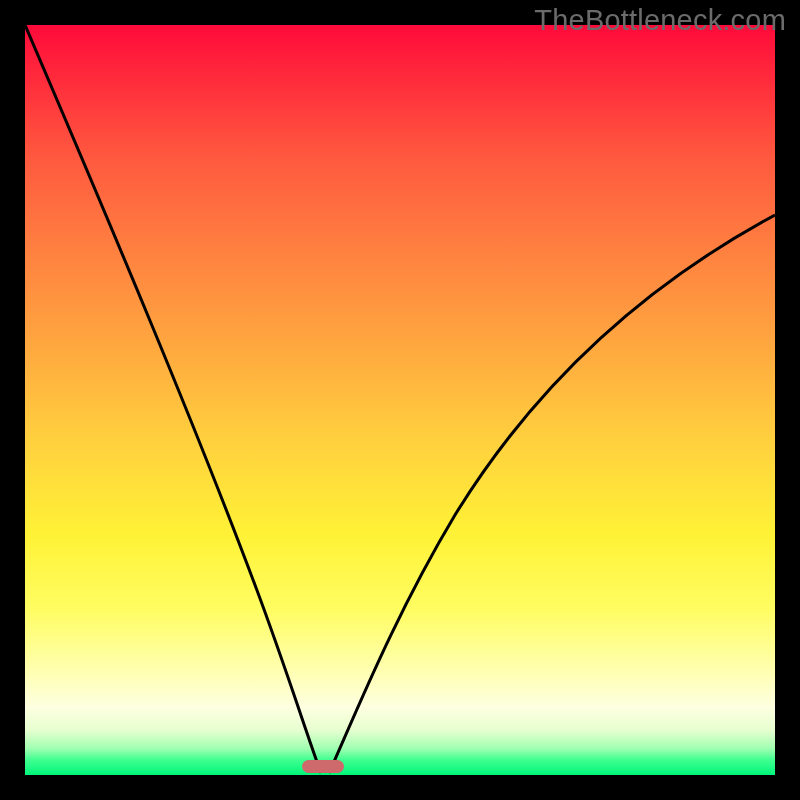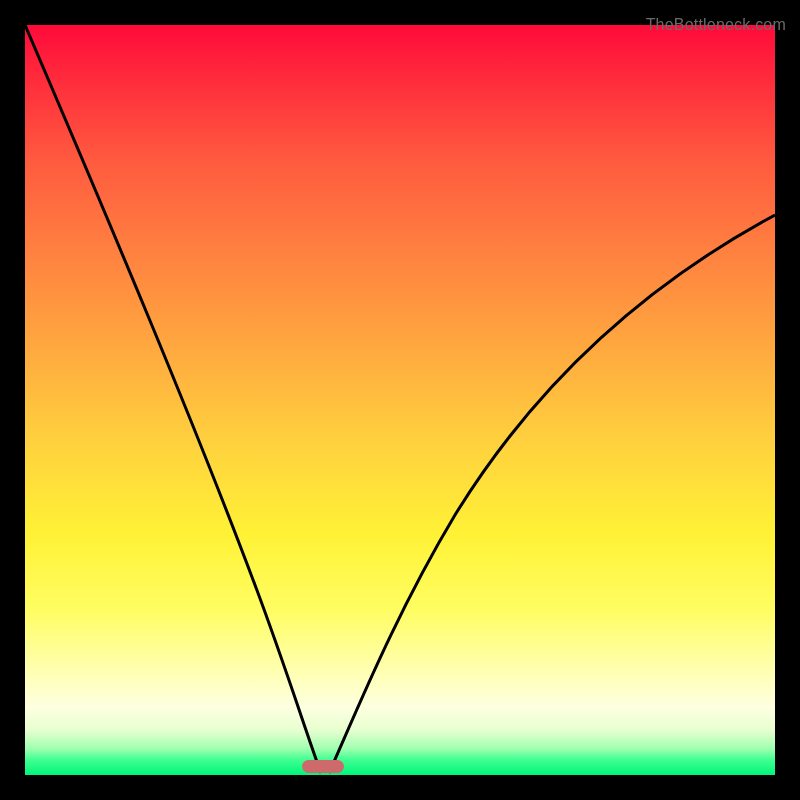--- a/index.html
+++ b/index.html
@@ -29,24 +29,24 @@
       #ffffb0 86%,
       #fdffe0 91%,
       #e7ffd0 94%,
       #9fffb0 96.5%,
       #3fff90 98%,
       #00f57a 100%
     );
   }
   .watermark {
     position: absolute;
-    top: 16px;
+    top: 4px;
     right: 14px;
     color: #6b6b6b;
-    font-size: 16px;
+    font-size: 29px;
     font-weight: 500;
     letter-spacing: 0.2px;
     user-select: none;
   }
   svg.curve {
     position: absolute;
     left: 0;
     top: 0;
     width: 750px;
     height: 750px;

